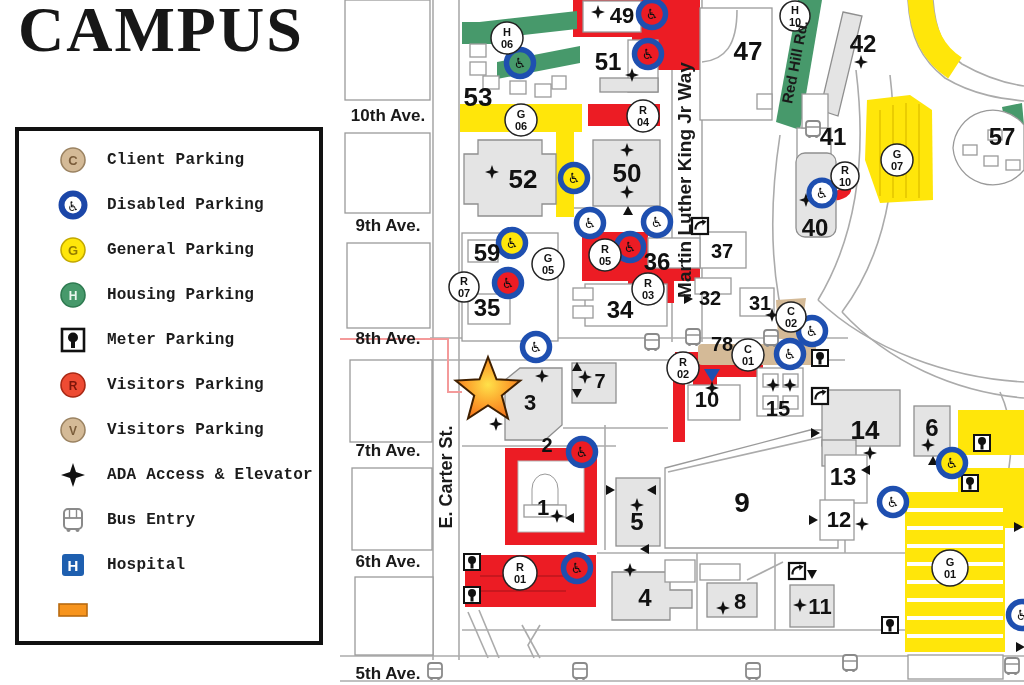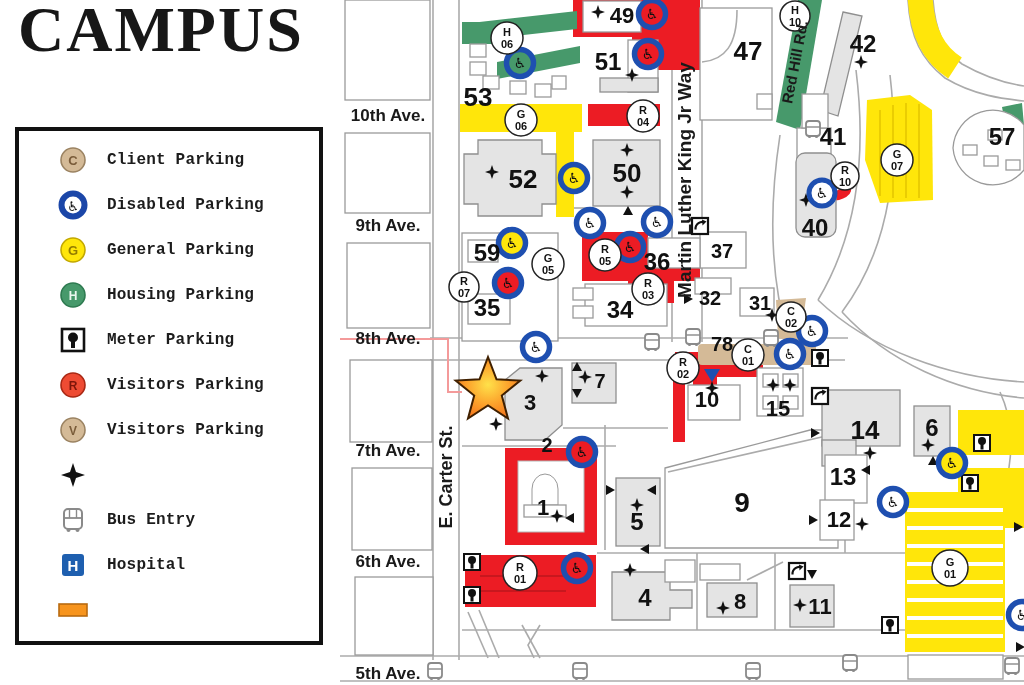--- a/index.html
+++ b/index.html
@@ -625,20 +625,21 @@
       </span>
       <span class="legend-label">Visitors Parking</span>
     </div>
 
     <div class="legend-row">
       <span class="legend-icon">
         <svg width="30" height="30" viewBox="-15 -15 30 30">
             <path d="M0,-12 L3,-3 L12,0 L3,3 L0,12 L-3,3 L-12,0 L-3,-3 Z" fill="#111"></path>
           </svg>
       </span>
+      <span class="legend-label">ADA Access &amp; Elevator</span>
     </div>
 
     <div class="legend-row">
       <span class="legend-icon">
         <svg width="30" height="30" viewBox="-15 -15 30 30">
             <rect x="-9" y="-11" width="18" height="20" rx="4" fill="#fff" stroke="#8a8a8a" stroke-width="2"></rect>
             <line x1="-9" y1="-2" x2="9" y2="-2" stroke="#8a8a8a" stroke-width="1.8"></line>
             <line x1="-3.5" y1="-11" x2="-3.5" y2="-2" stroke="#8a8a8a" stroke-width="1.4"></line>
             <line x1="3.5" y1="-11" x2="3.5" y2="-2" stroke="#8a8a8a" stroke-width="1.4"></line>
             <circle cx="-4.5" cy="10" r="2" fill="#8a8a8a"></circle>

